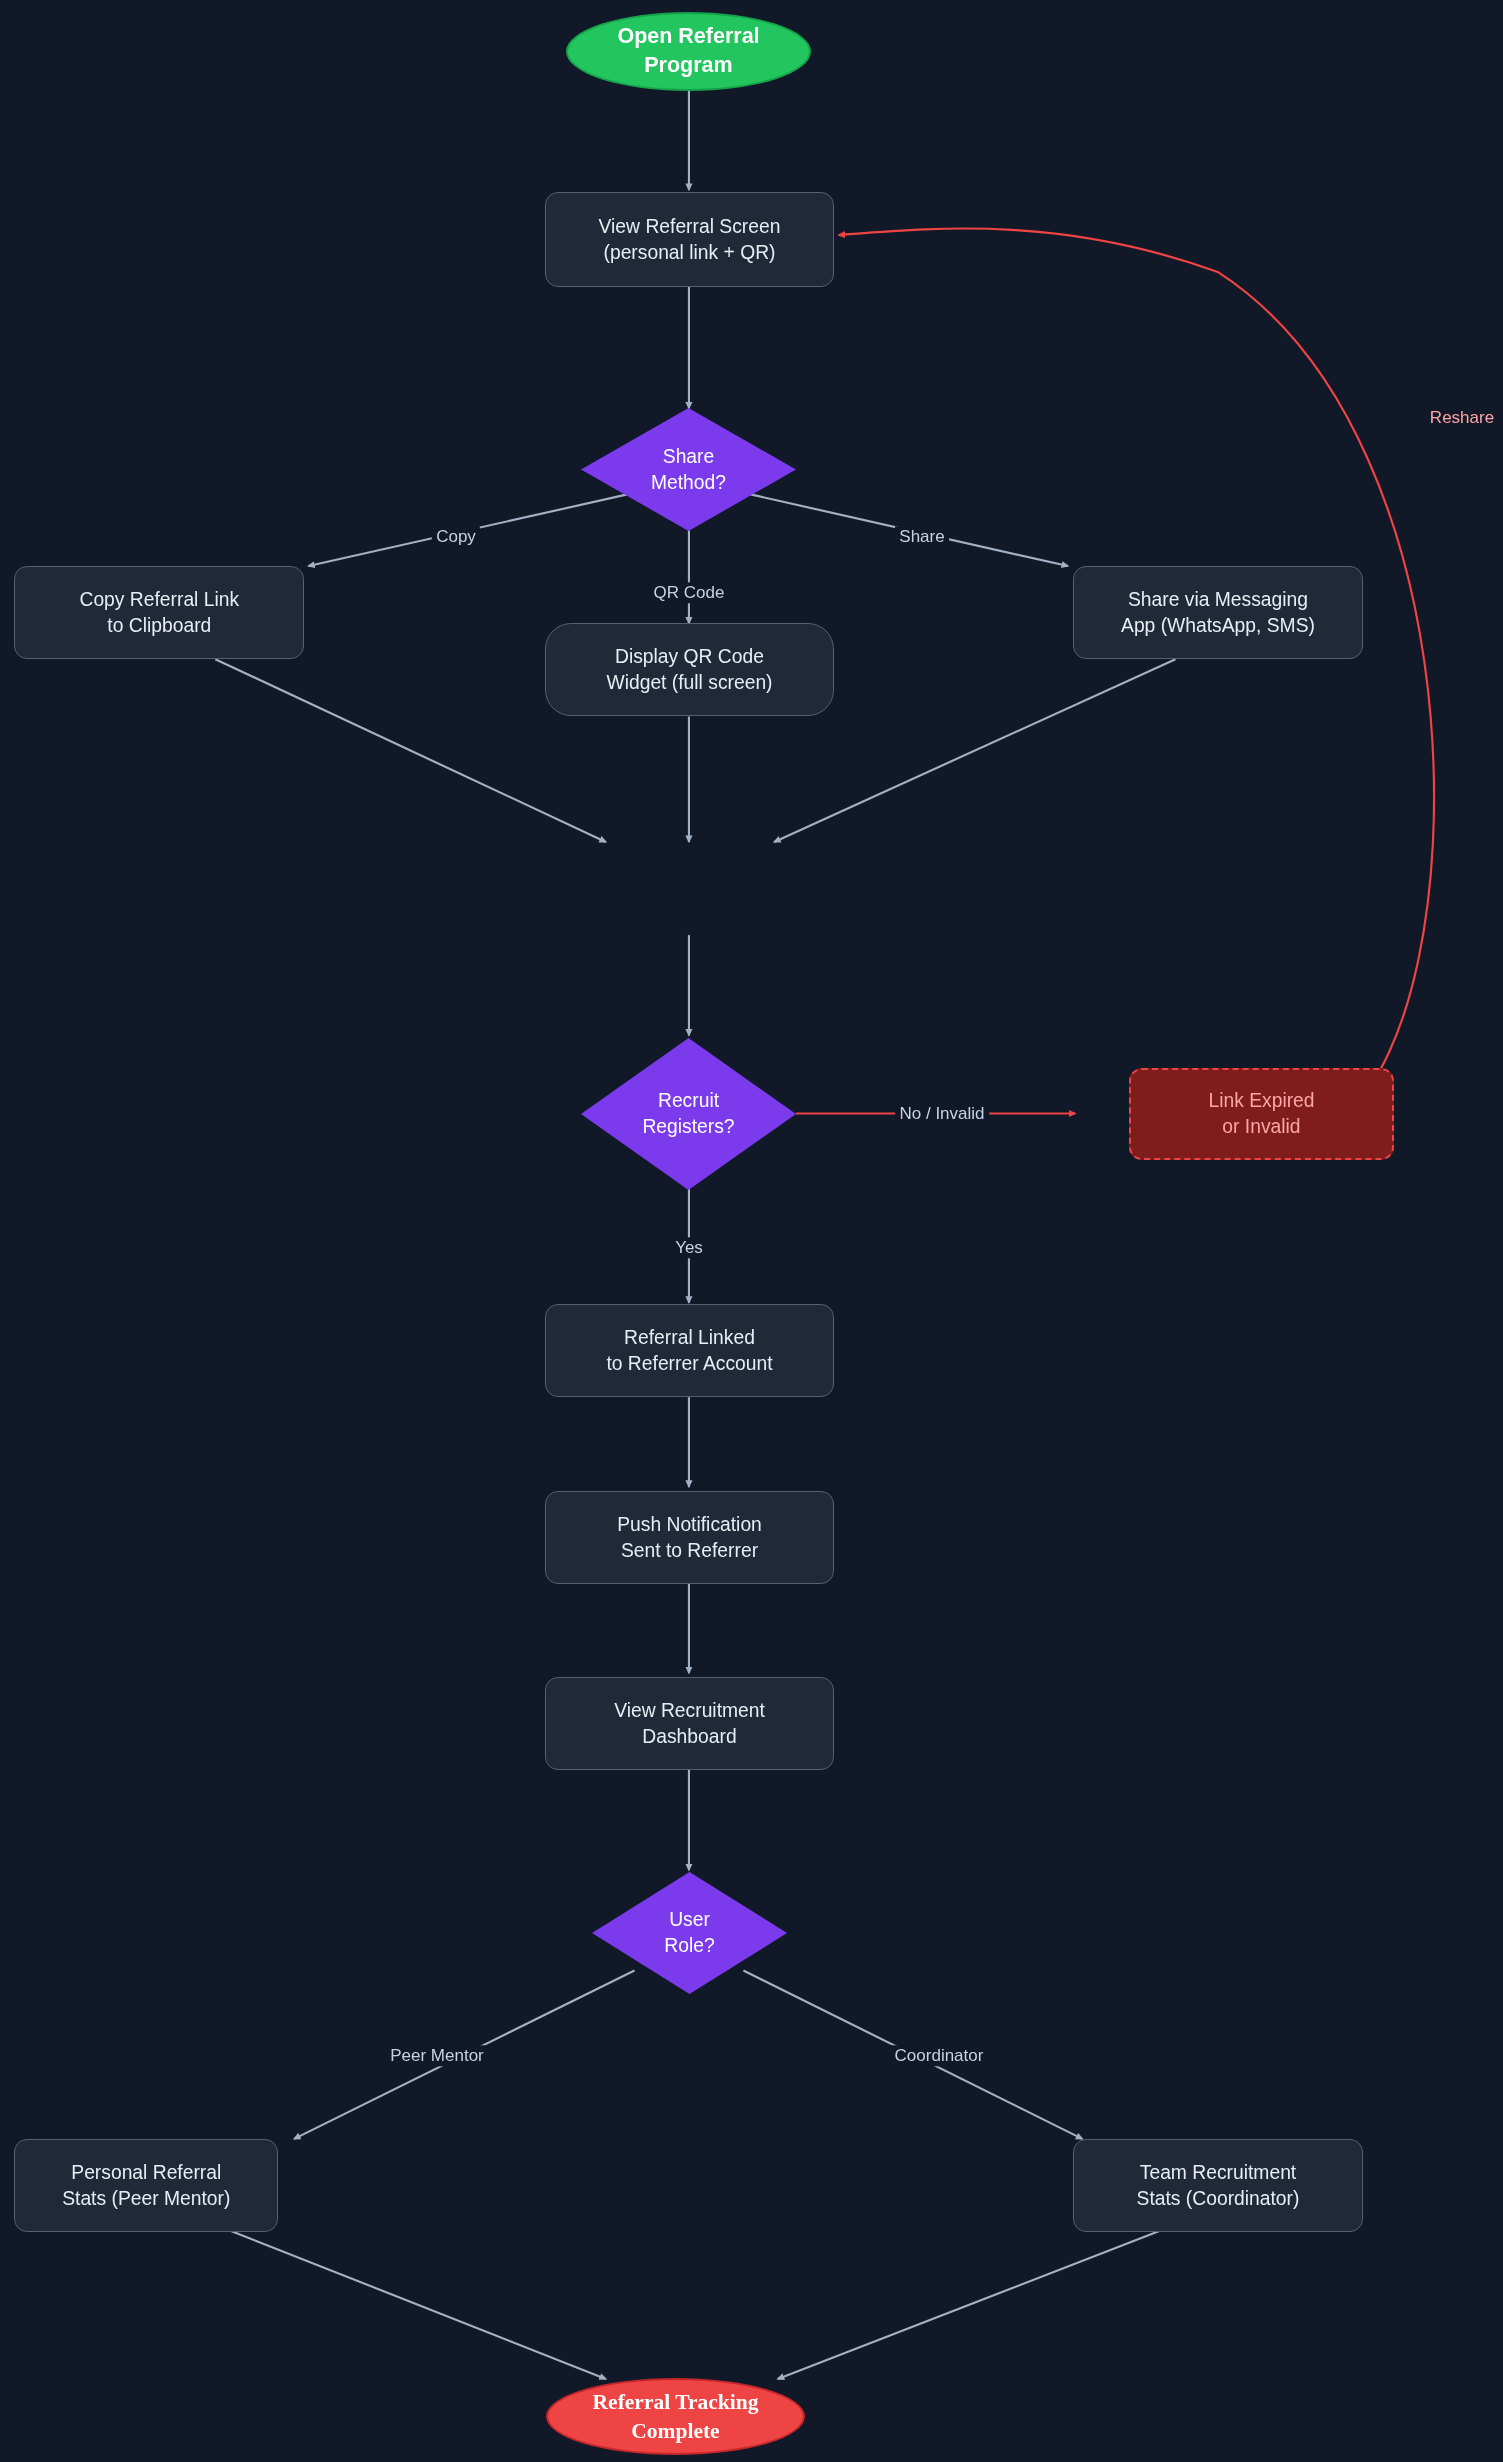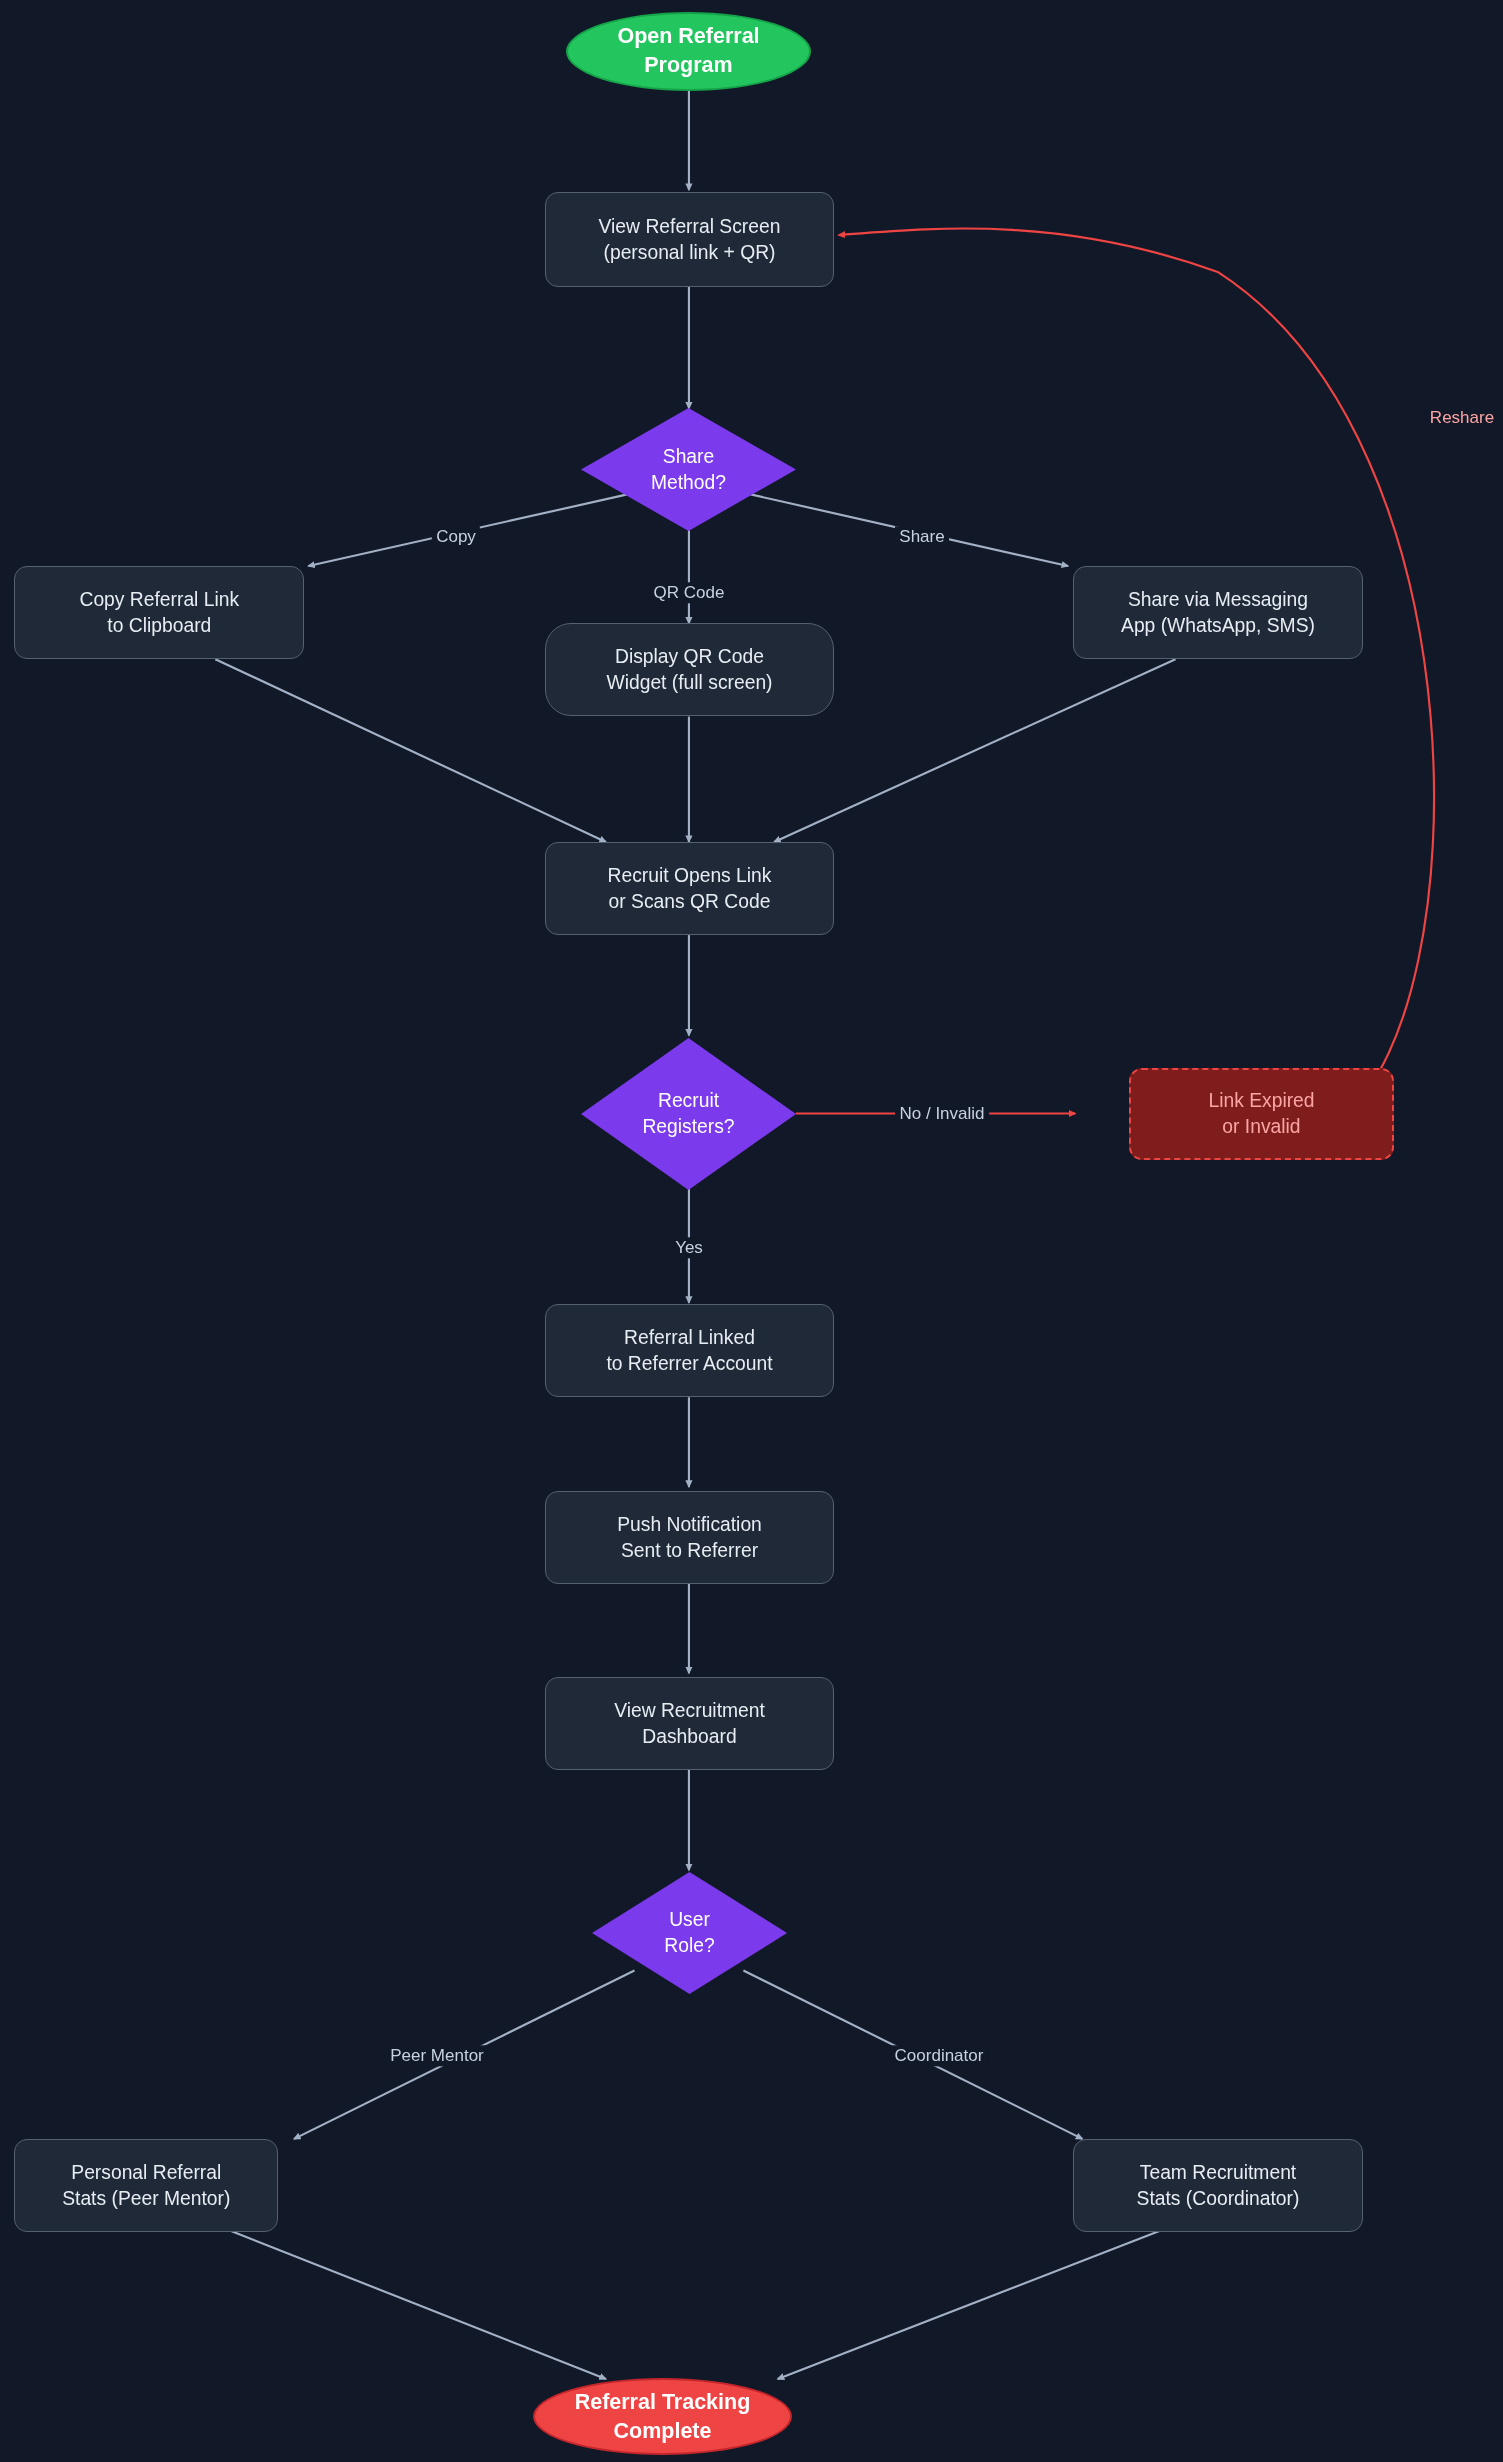--- a/index.html
+++ b/index.html
@@ -106,24 +106,20 @@
   <div class="node proc" style="left:545px;top:623px;width:289px;height:93px;border-radius:26px;">
     <span class="txt">Display QR Code
 Widget (full screen)</span>
   </div>
 
   <div class="node proc" style="left:1073px;top:566px;width:290px;height:93px;">
     <span class="txt">Share via Messaging
 App (WhatsApp, SMS)</span>
   </div>
 
-  <div class="node proc" style="left:545px;top:842px;width:289px;height:93px;">
-    <span class="txt">Recruit Opens Link
-or Scans QR Code</span>
-  </div>
 
   <div class="node dec" style="left:581px;top:1038px;width:215px;height:152px;">
     <span class="shape"></span>
     <span class="txt">Recruit
 Registers?</span>
   </div>
 
   <div class="node err" style="left:1081px;top:1068px;width:265px;height:92px;">
     <span class="txt">Link Expired
 or Invalid</span>
@@ -153,21 +149,21 @@
   <div class="node proc" style="left:14.3px;top:2139px;width:264px;height:93px;">
     <span class="txt">Personal Referral
 Stats (Peer Mentor)</span>
   </div>
 
   <div class="node proc" style="left:1073px;top:2139px;width:290px;height:93px;">
     <span class="txt">Team Recruitment
 Stats (Coordinator)</span>
   </div>
 
-  <div class="node term term-end" style="left:533px;top:2378px;width:259px;height:77px;">
+  <div class="node term term-end" style="left:546px;top:2378px;width:259px;height:77px;font-family:Liberation Serif, serif;">
     <span class="txt">Referral Tracking
 Complete</span>
   </div>
 
   <span class="elabel" style="left:456px;top:537px;">Copy</span>
   <span class="elabel" style="left:689px;top:593px;">QR Code</span>
   <span class="elabel" style="left:922px;top:537px;">Share</span>
   <span class="elabel" style="left:942px;top:1114px;">No / Invalid</span>
   <span class="elabel" style="left:689px;top:1248px;">Yes</span>
   <span class="elabel red" style="left:1462px;top:418px;">Reshare</span>

